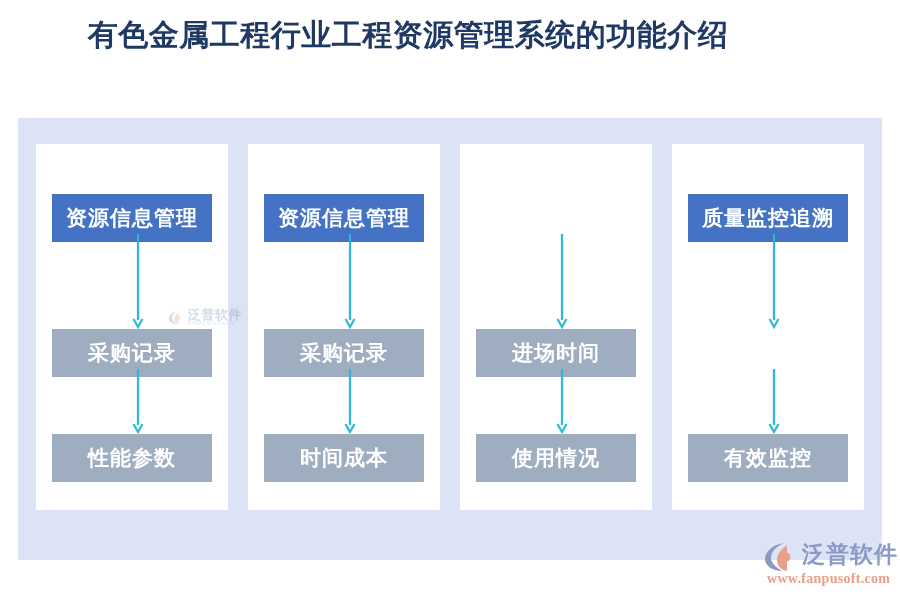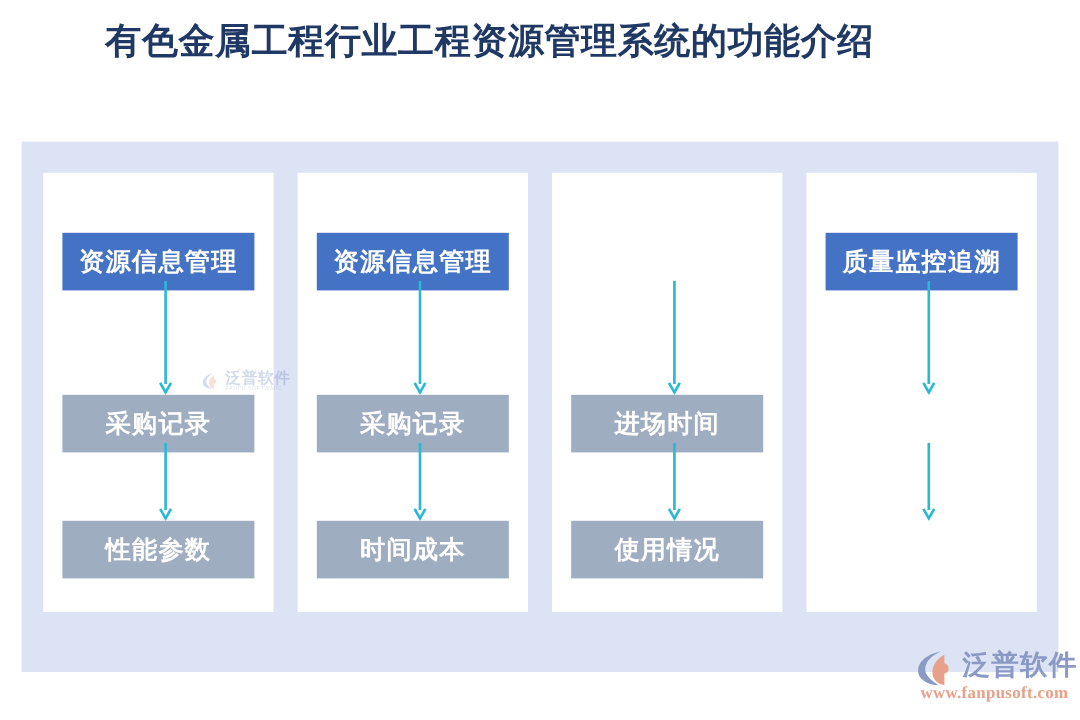--- a/index.html
+++ b/index.html
@@ -242,20 +242,21 @@
         <line x1="7" y1="0" x2="7" y2="86" stroke="#2bb8d4" stroke-width="2.2"></line>
         <polyline points="2.5,85 7,93 11.5,85" fill="none" stroke="#2bb8d4" stroke-width="2.2"></polyline>
       </svg>
 
 
       <svg class="arrow arrow-bottom" viewBox="0 0 14 65" preserveAspectRatio="none">
         <line x1="7" y1="0" x2="7" y2="56" stroke="#2bb8d4" stroke-width="2.2"></line>
         <polyline points="2.5,55 7,63 11.5,55" fill="none" stroke="#2bb8d4" stroke-width="2.2"></polyline>
       </svg>
 
+      <div class="node node-bottom">有效监控</div>
     </div>
 
   </div>
 </div>
 
 <div class="watermark" id="watermark-center">
   <svg width="17" height="15" viewBox="0 0 34 30">
     <path d="M19 2 C8 4 2 11 2 17 C2 24 9 28 17 28 C12 25 8 21 8 16 C8 10 13 5 19 2 Z" fill="#7b8fc0"></path>
     <path d="M21 5 C15 9 12 14 12 19 C12 24 16 27 21 28 L21 5 Z" fill="#e8a08a"></path>
     <circle cx="21" cy="16" r="4" fill="#e8a08a"></circle>

